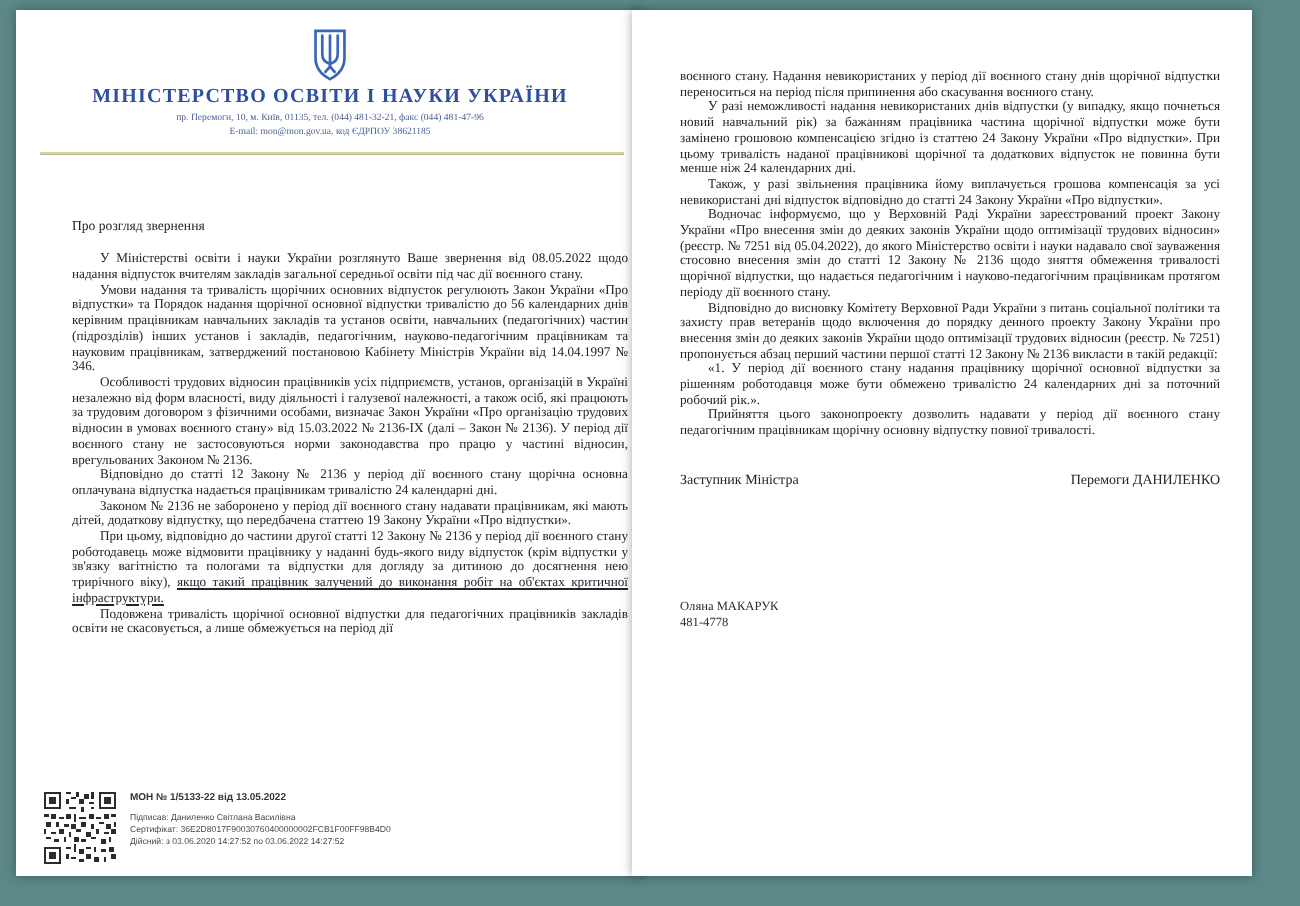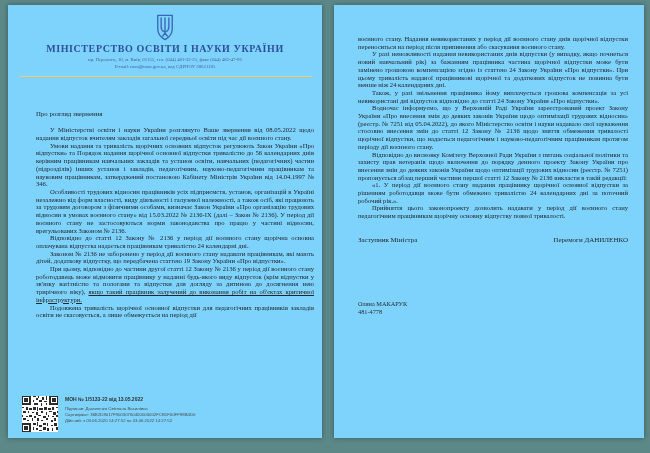--- a/index.html
+++ b/index.html
@@ -5,25 +5,25 @@
   html,body{margin:0;padding:0;}
   body{
     width:650px;height:453px;
     background:#5c8888;
     position:relative;
     font-family:"Liberation Serif","DejaVu Serif",serif;
     overflow:hidden;
   }
   .page{
     position:absolute;top:5px;
-    background:#7dd3fc;
+    background:#ffffff;
     box-shadow:0 0 5px rgba(0,0,0,.35);
   }
   #page1{left:8px;width:314px;height:433px;}
-  #page2{left:334px;width:310px;height:433px;}
+  #page2{left:316px;width:310px;height:433px;}
 
   
   .letterhead{text-align:center;}
   .emblem{margin-top:9px;height:27px;}
   .ministry-title{
     margin-top:2px;
     font-size:10px;font-weight:bold;letter-spacing:.6px;
     color:#2d4f9e;
   }
   .ministry-address{

